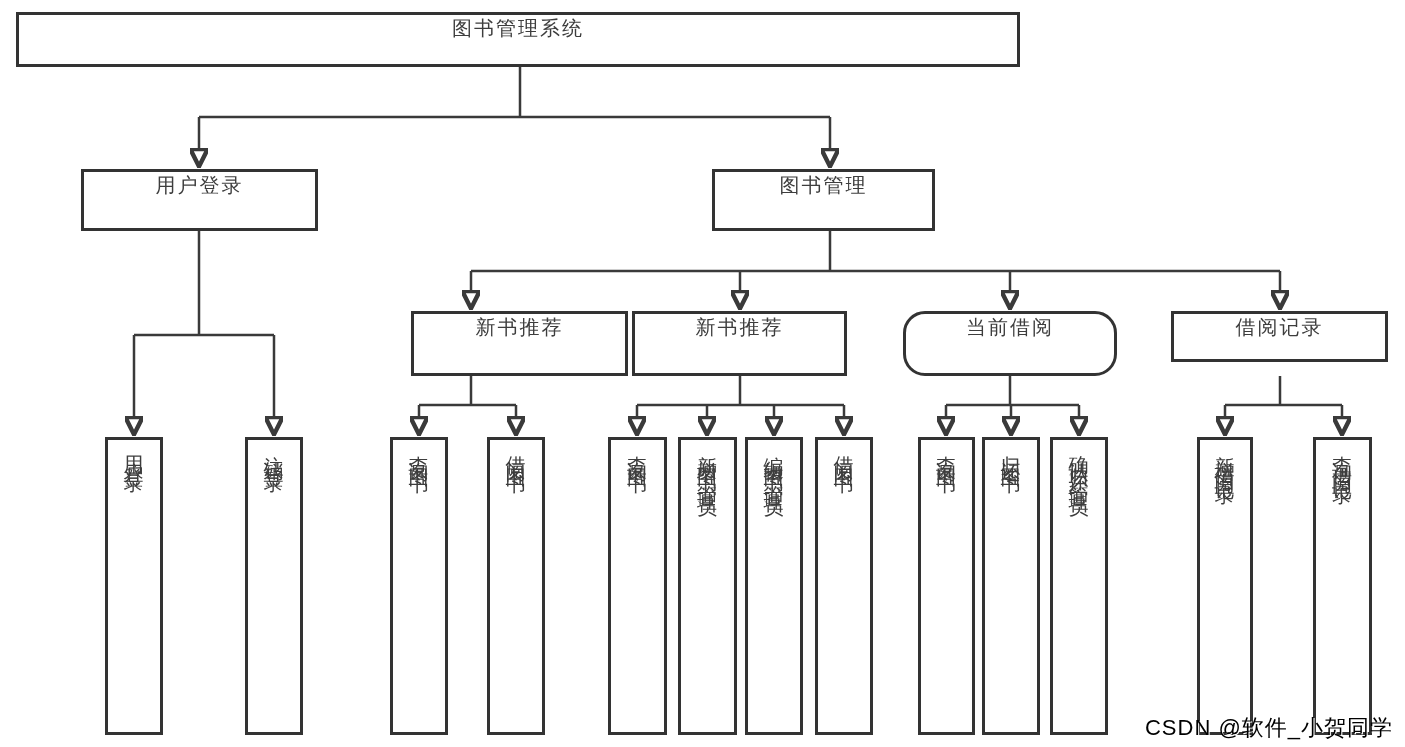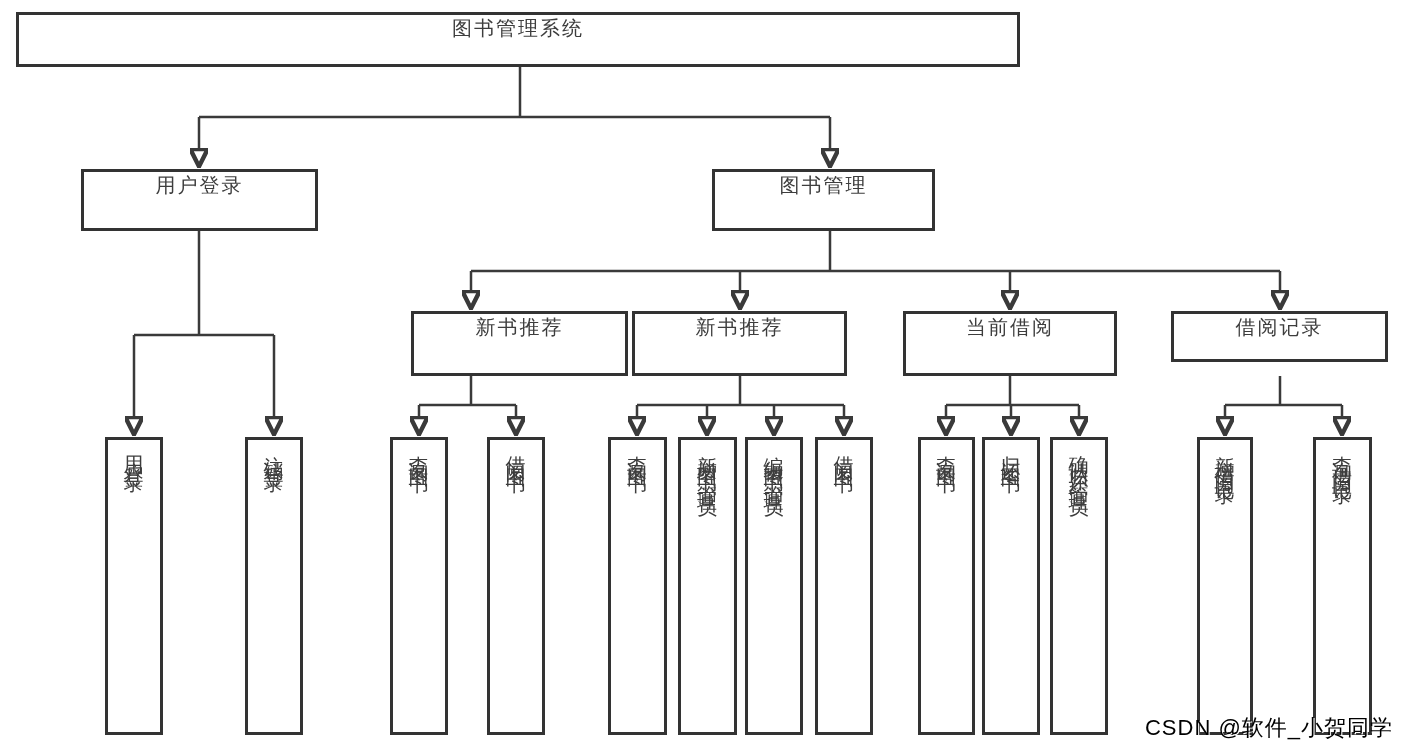--- a/index.html
+++ b/index.html
@@ -111,21 +111,21 @@
   <div class="node h" style="left:712px; top:169px; width:223px; height:62px;">
     <span>图书管理</span>
   </div>
 
   <div class="node h" style="left:363px; top:311px; width:217px; height:65px;margin-left:48px;">
     <span>新书推荐</span>
   </div>
   <div class="node h" style="left:632px; top:311px; width:215px; height:65px;">
     <span>新书推荐</span>
   </div>
-  <div class="node h" style="left:903px; top:311px; width:214px; height:65px;">
+  <div class="node h" style="left:903px; top:311px; width:214px; height:65px;border-radius:22px;">
     <span>当前借阅</span>
   </div>
   <div class="node h" style="left:1171px; top:311px; width:217px; height:51px;">
     <span>借阅记录</span>
   </div>
 
   <div class="node v" style="left:105px; top:437px; width:58px; height:298px;">
     <span>用户登录</span>
   </div>
   <div class="node v" style="left:245px; top:437px; width:58px; height:298px;">

